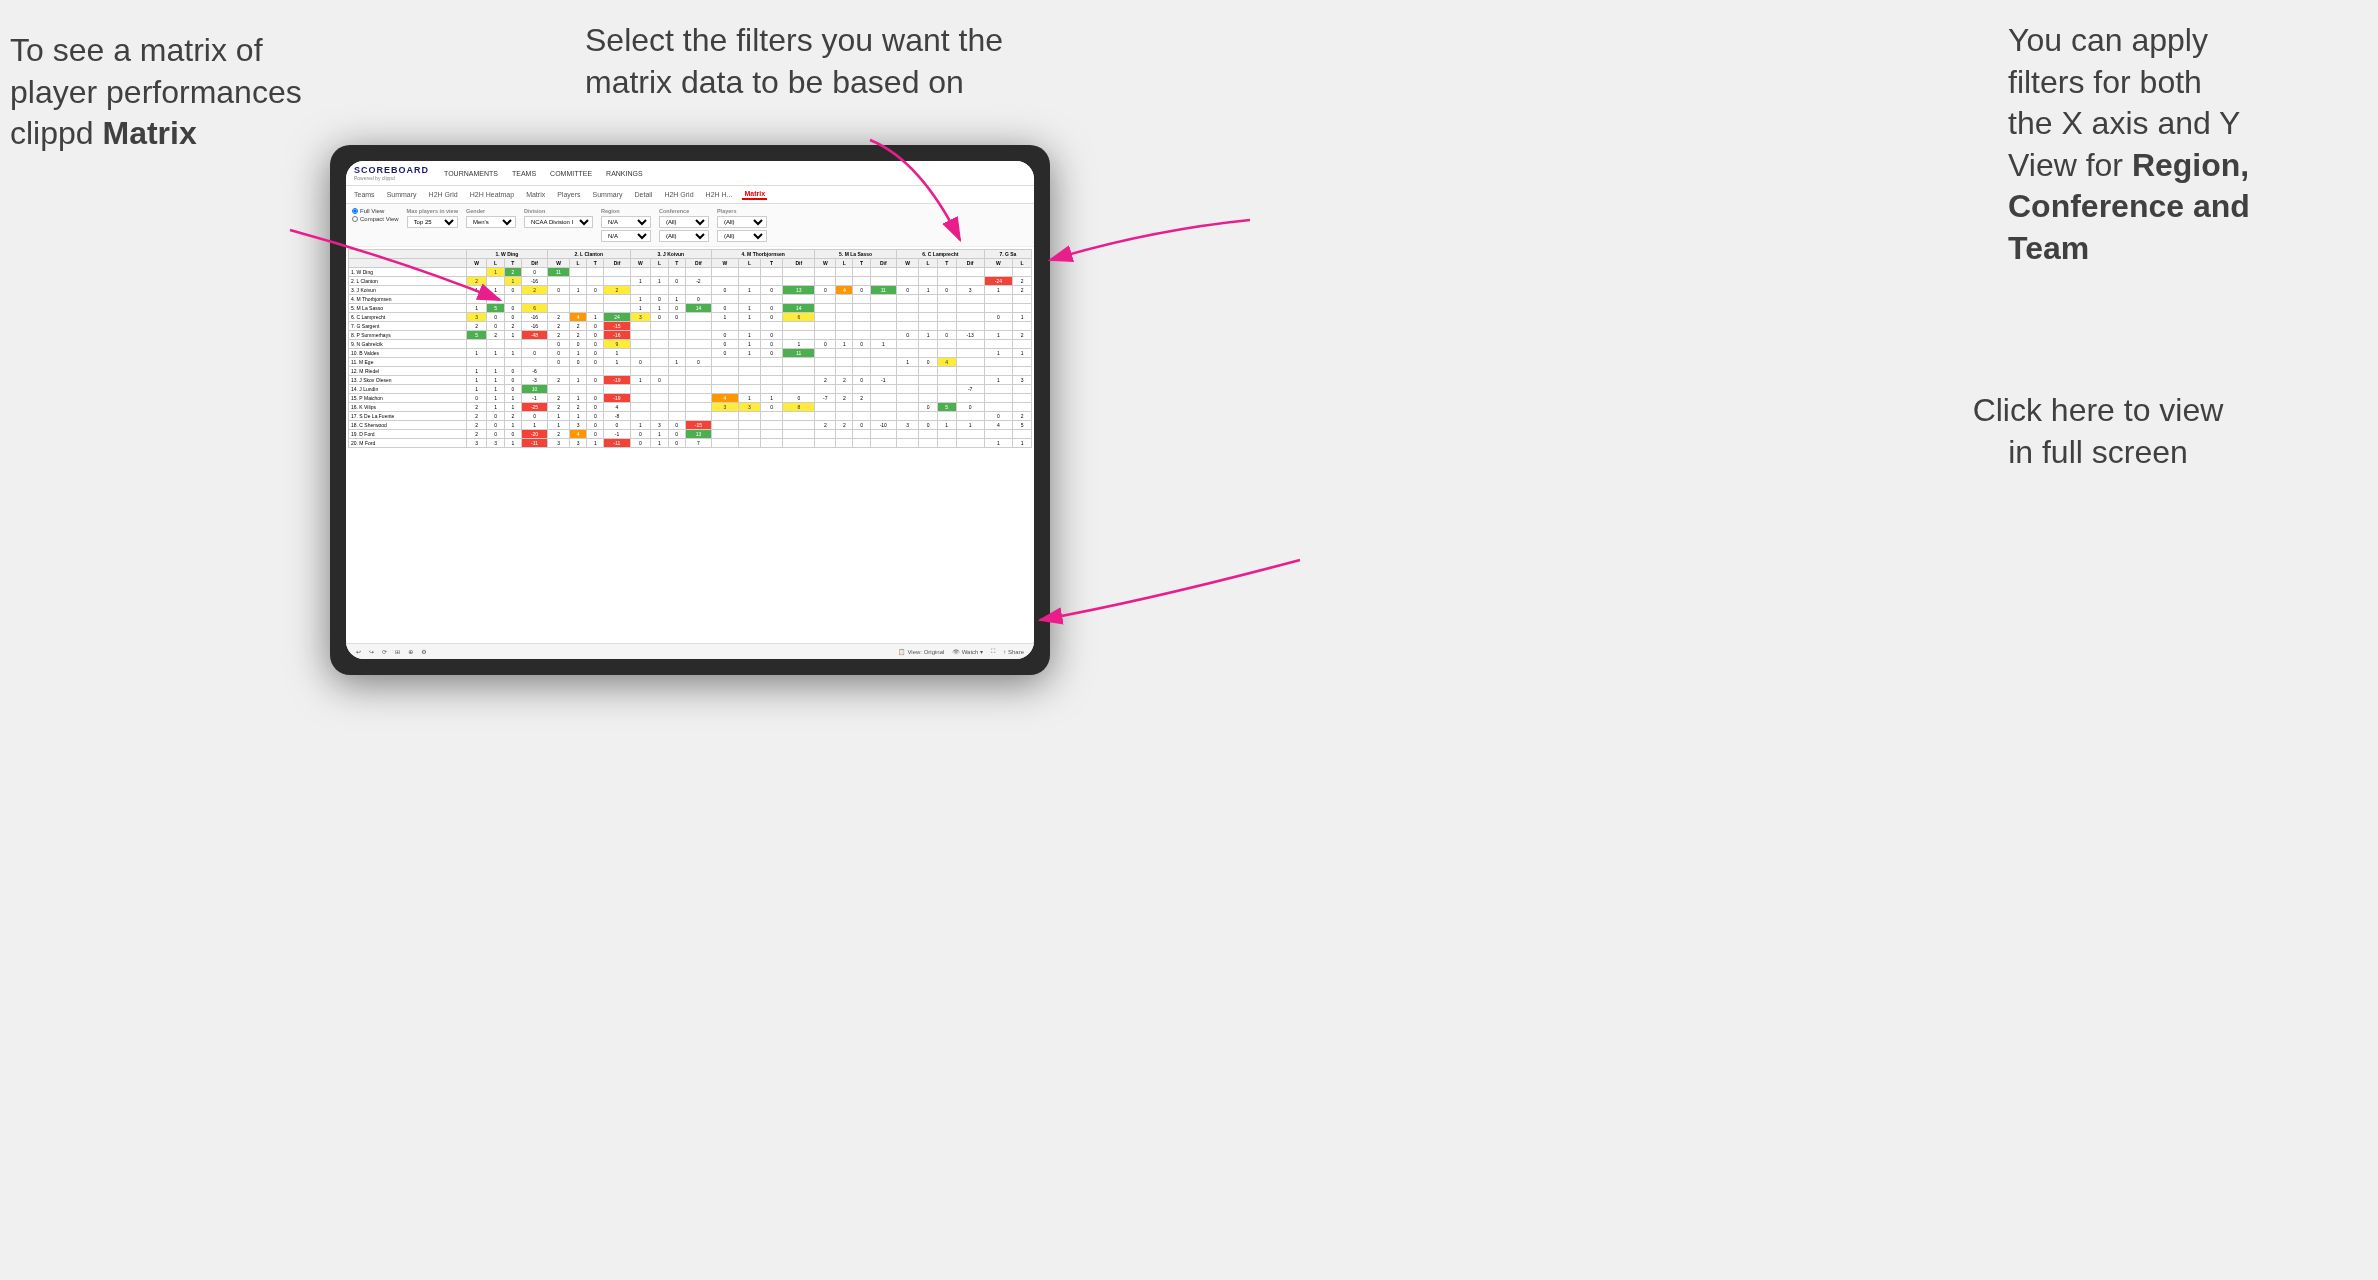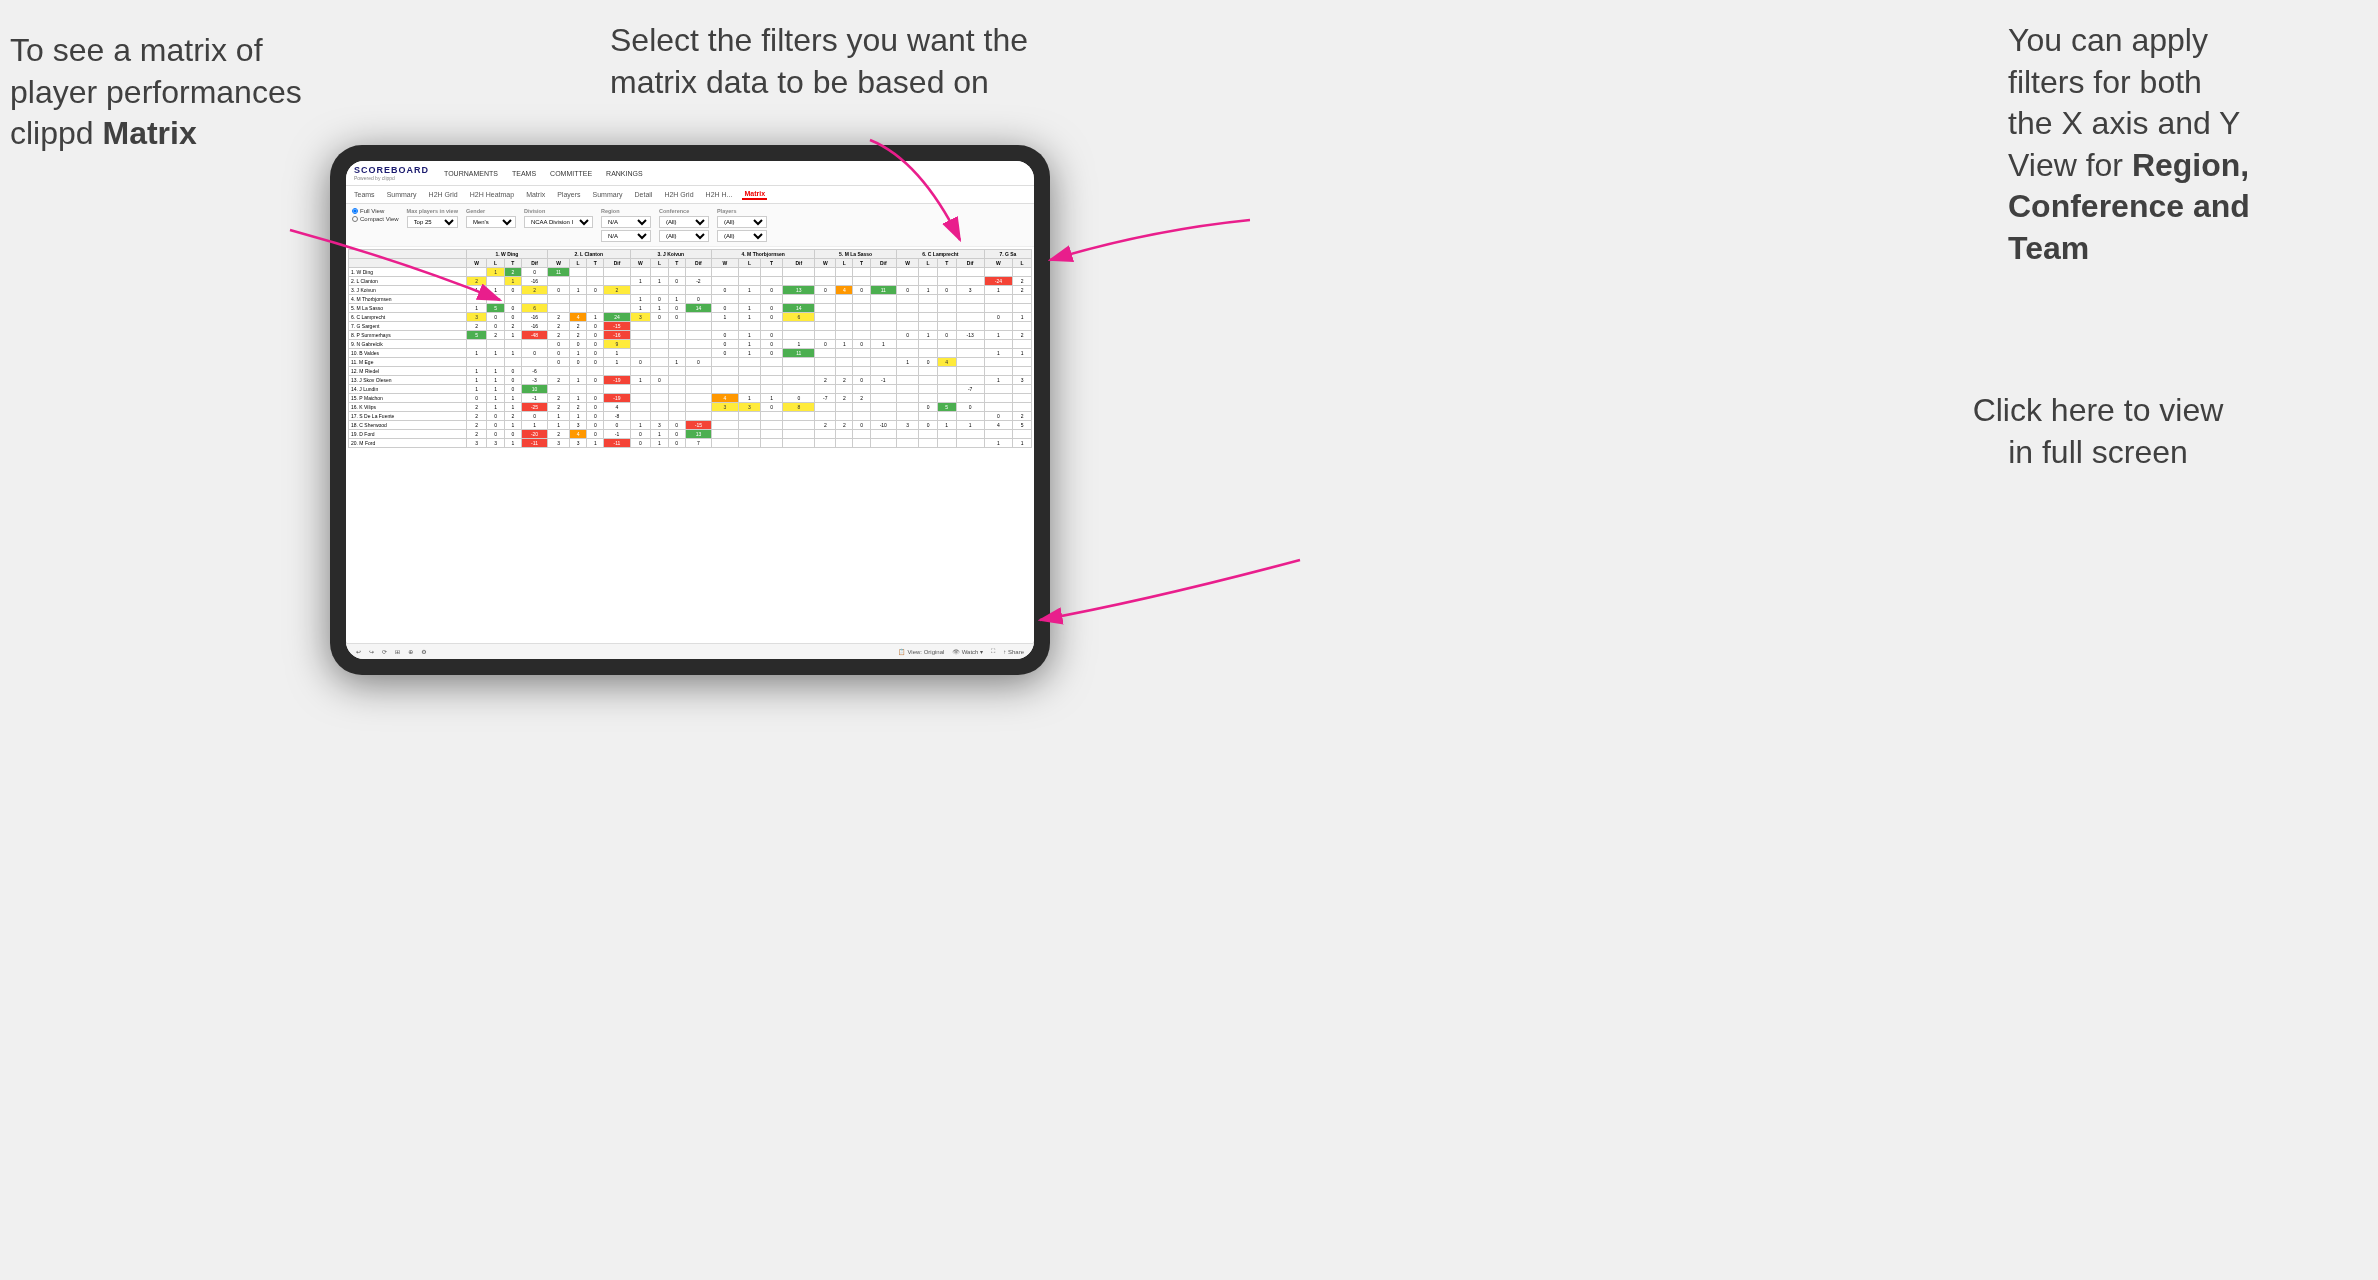--- a/index.html
+++ b/index.html
@@ -24,21 +24,21 @@
       font-weight: 900;
     }
 
     #ann-left {
       left: 10px;
       top: 30px;
       width: 310px;
     }
 
     #ann-center {
-      left: 610px;
+      left: 585px;
       top: 20px;
       width: 500px;
     }
 
     #ann-right {
       right: 30px;
       top: 20px;
       width: 340px;
     }
 
@@ -50,21 +50,21 @@
     }
 
     
     .tablet {
       position: absolute;
       left: 330px;
       top: 145px;
       width: 720px;
       height: 530px;
       background: #2a2a2a;
-      border-radius: 32px;
+      border-radius: 20px;
       padding: 16px;
       box-shadow: 0 8px 40px rgba(0,0,0,0.5);
     }
 
     .tablet-screen {
       width: 100%;
       height: 100%;
       background: #fff;
       border-radius: 18px;
       overflow: hidden;

